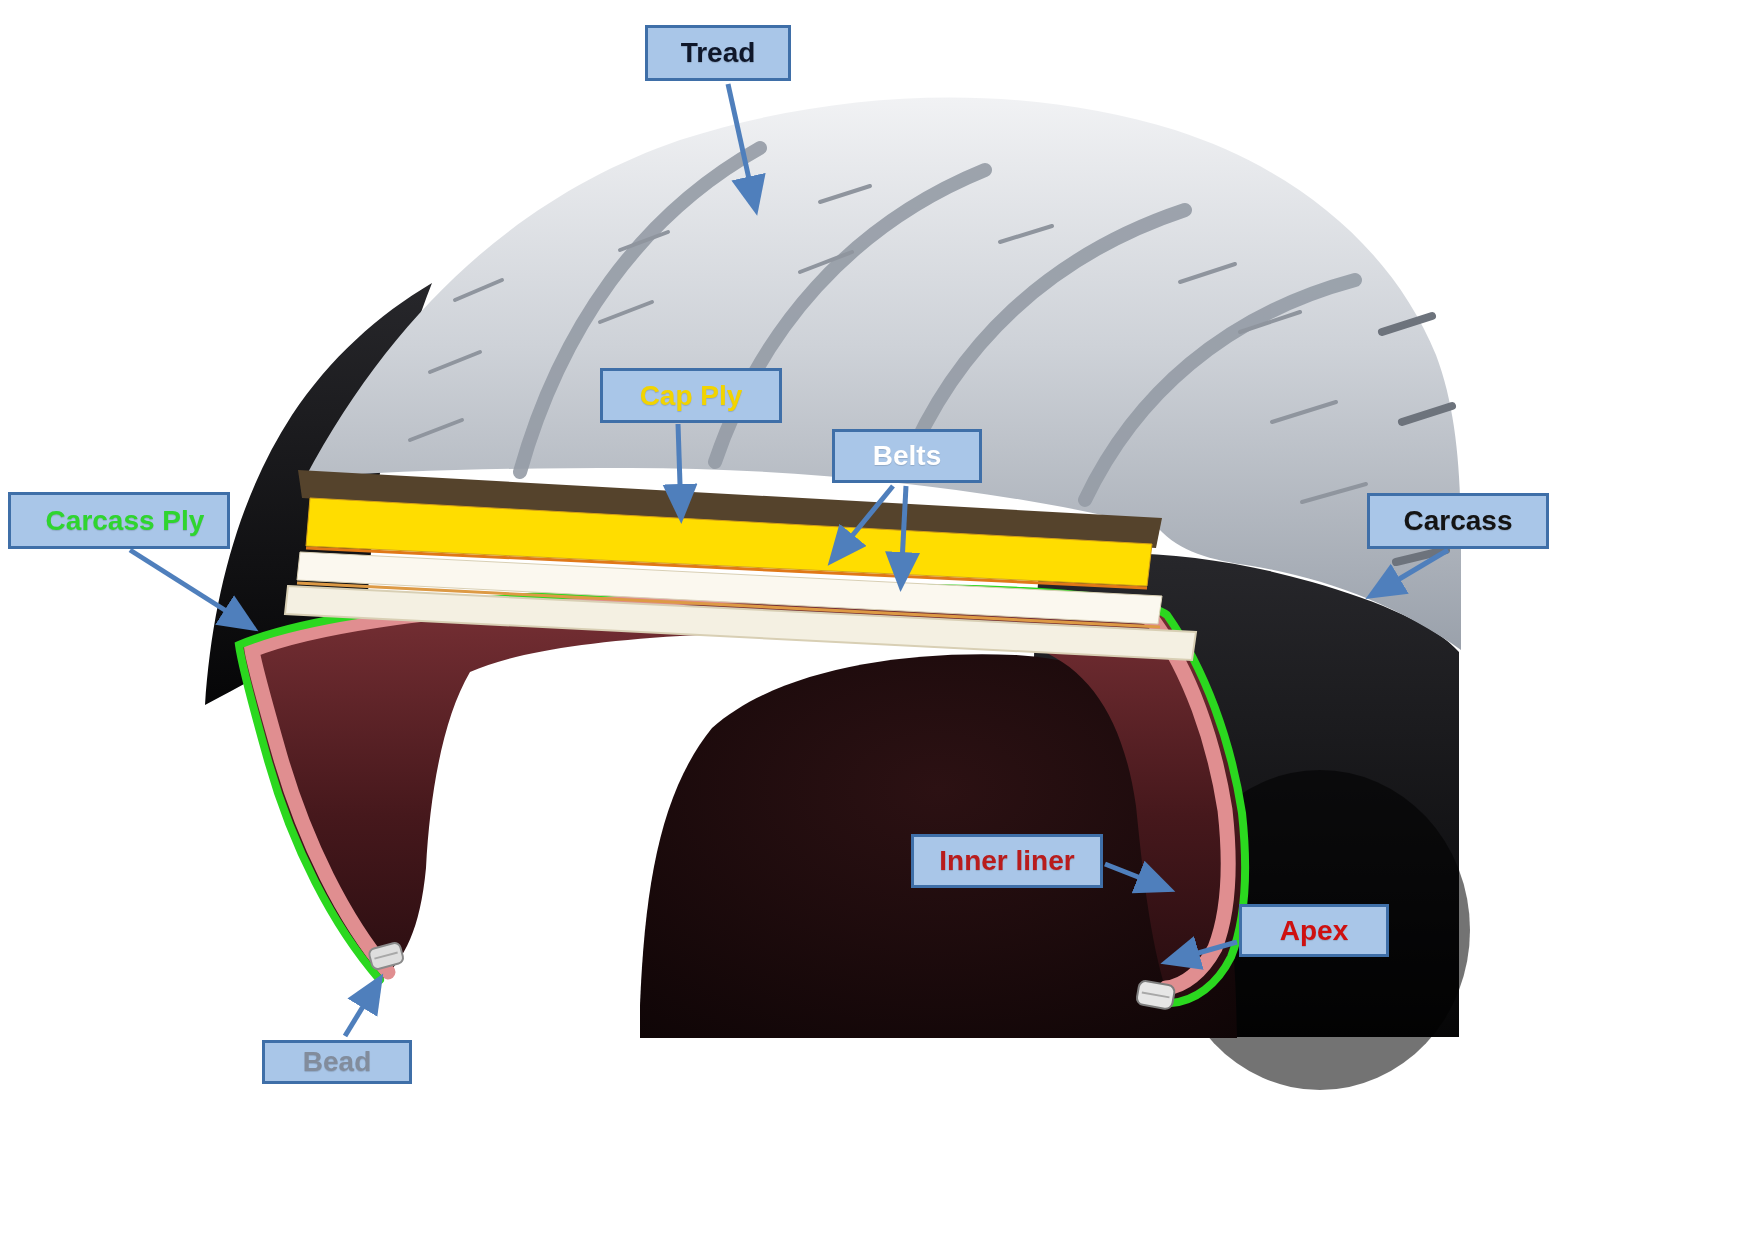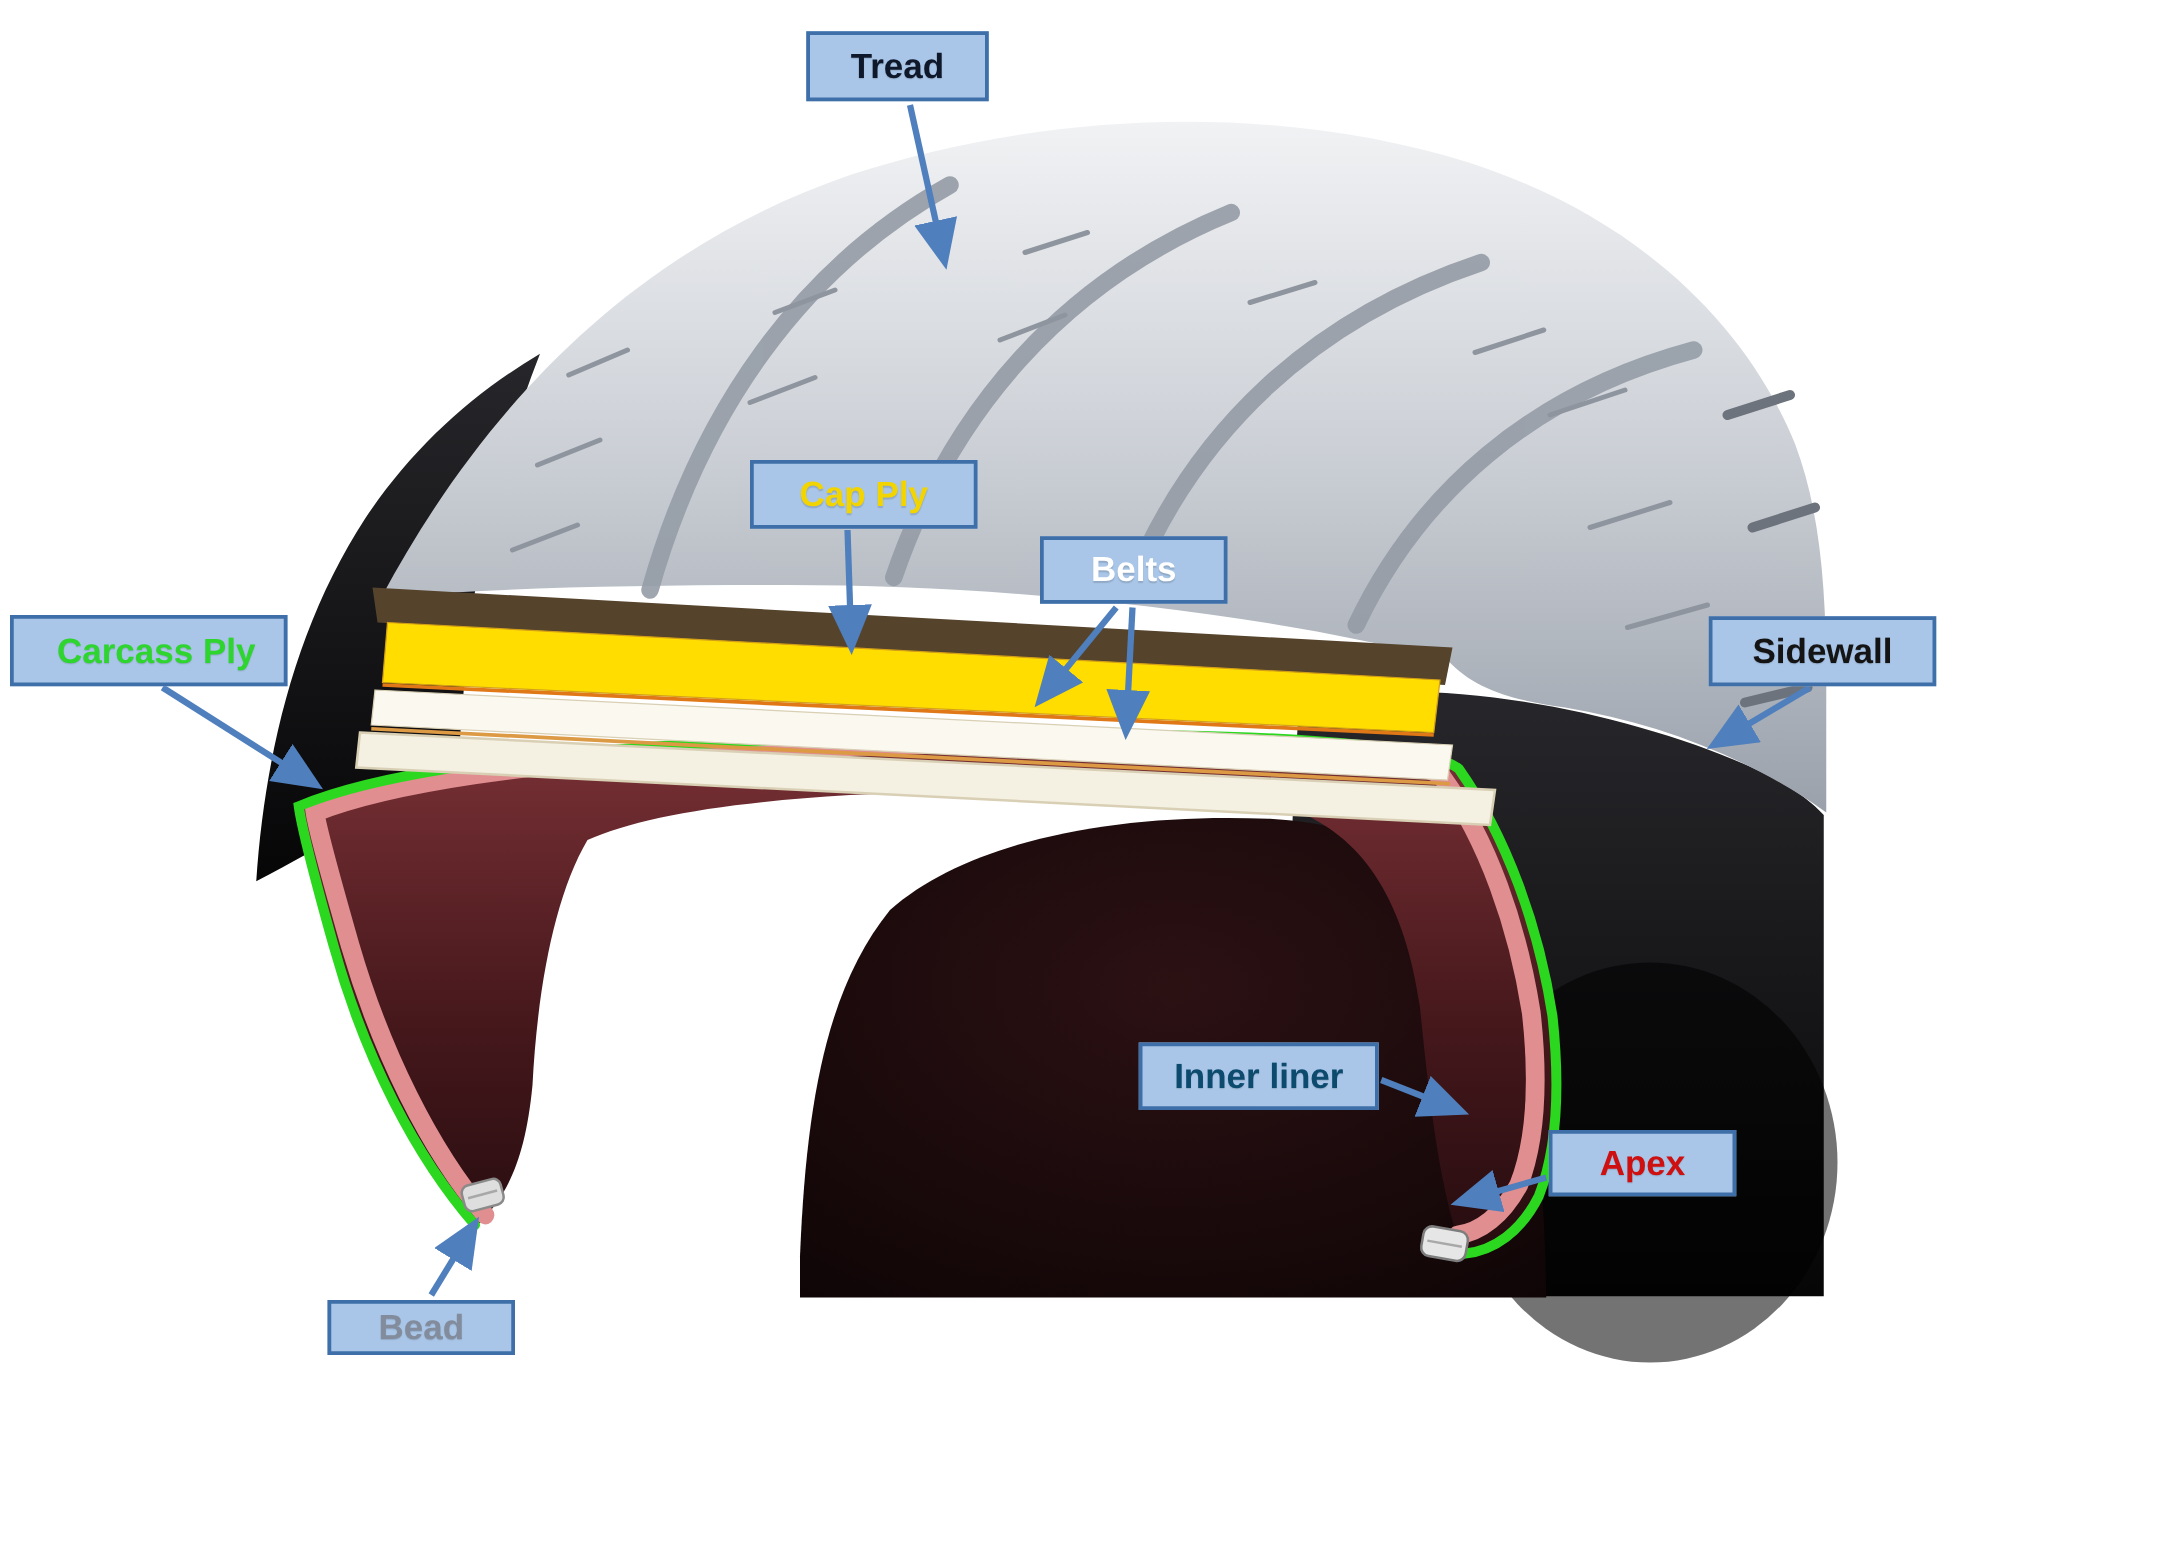--- a/index.html
+++ b/index.html
@@ -175,18 +175,18 @@
       <path d="M1105,864 L1166,888" marker-end="url(#ah)"></path>
       <path d="M1237,942 L1170,961" marker-end="url(#ah)"></path>
       <path d="M345,1036 L378,982" marker-end="url(#ah)"></path>
     </g>
   </svg>
 
   <div class="label lbl-tread" style="color: #0f172a;">Tread</div>
   <div class="label lbl-cap-ply" style="color: rgb(242, 212, 0);">Cap Ply</div>
   <div class="label lbl-belts" style="color: rgb(255, 255, 255);">Belts</div>
   <div class="label lbl-carcass-ply" style="color: rgb(47, 213, 47); padding-left: 12px;">Carcass Ply</div>
-  <div class="label lbl-sidewall" style="color: rgb(20, 20, 20);">Sidewall</div>
-  <div class="label lbl-inner-liner" style="color: #0c4a6e;">Inner liner</div>
+  <div class="label lbl-sidewall" style="color: rgb(20, 20, 20);">Carcass</div>
+  <div class="label lbl-inner-liner" style="color: #b91c1c;">Inner liner</div>
   <div class="label lbl-apex" style="color: rgb(207, 16, 16);">Apex</div>
   <div class="label lbl-bead" style="color: rgb(130, 140, 156);">Bead</div>
 
 </div>
 
 </body></html>

